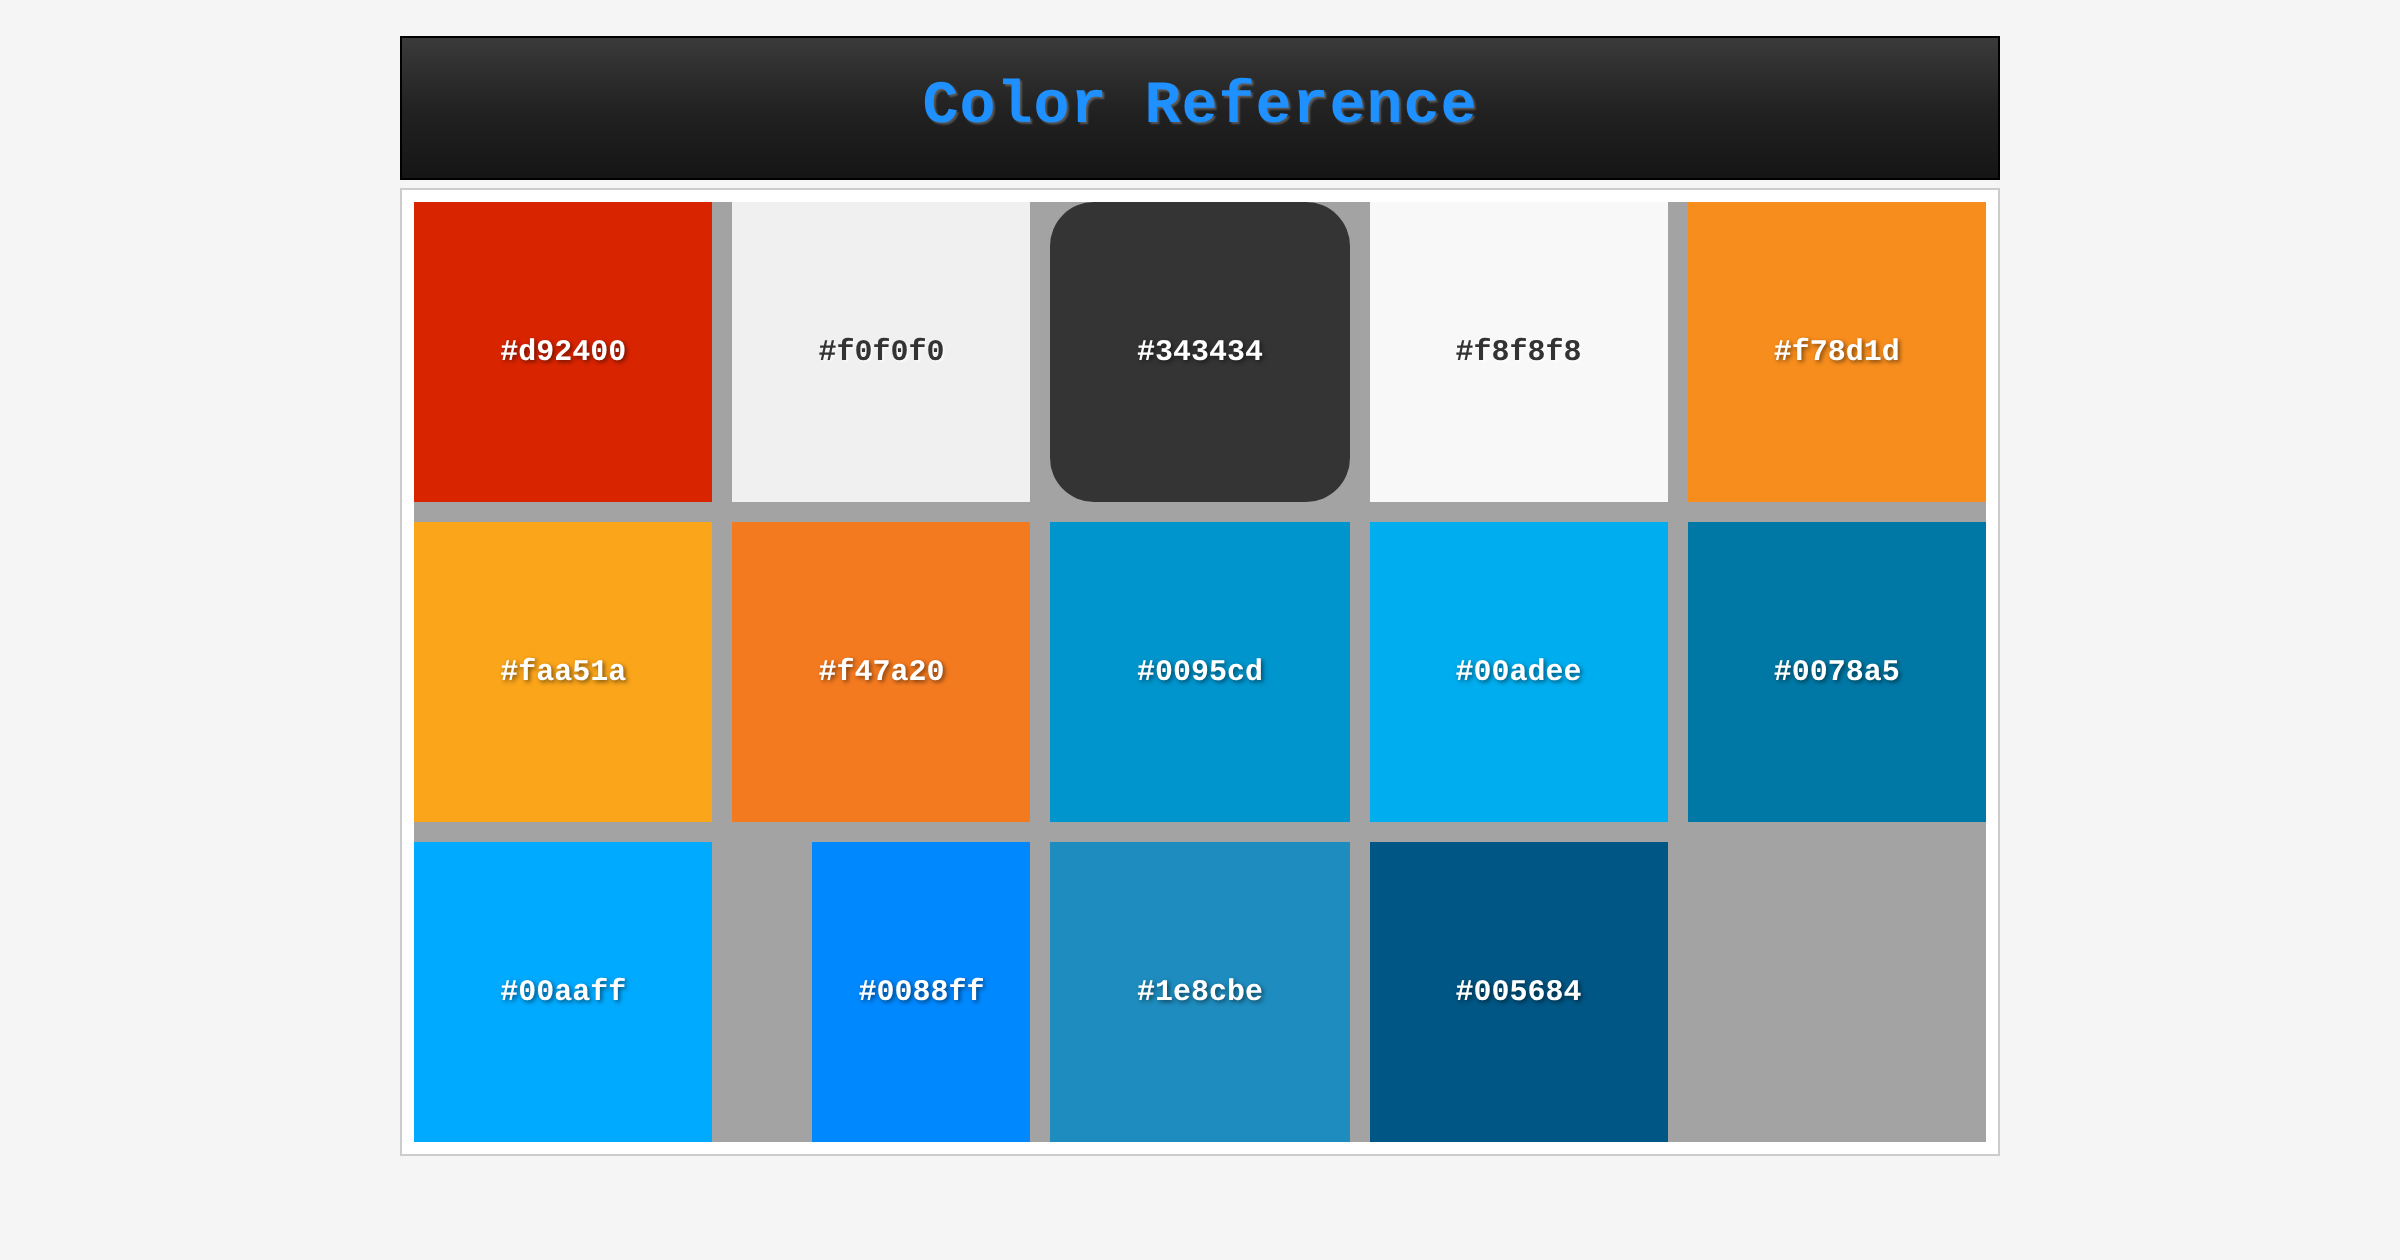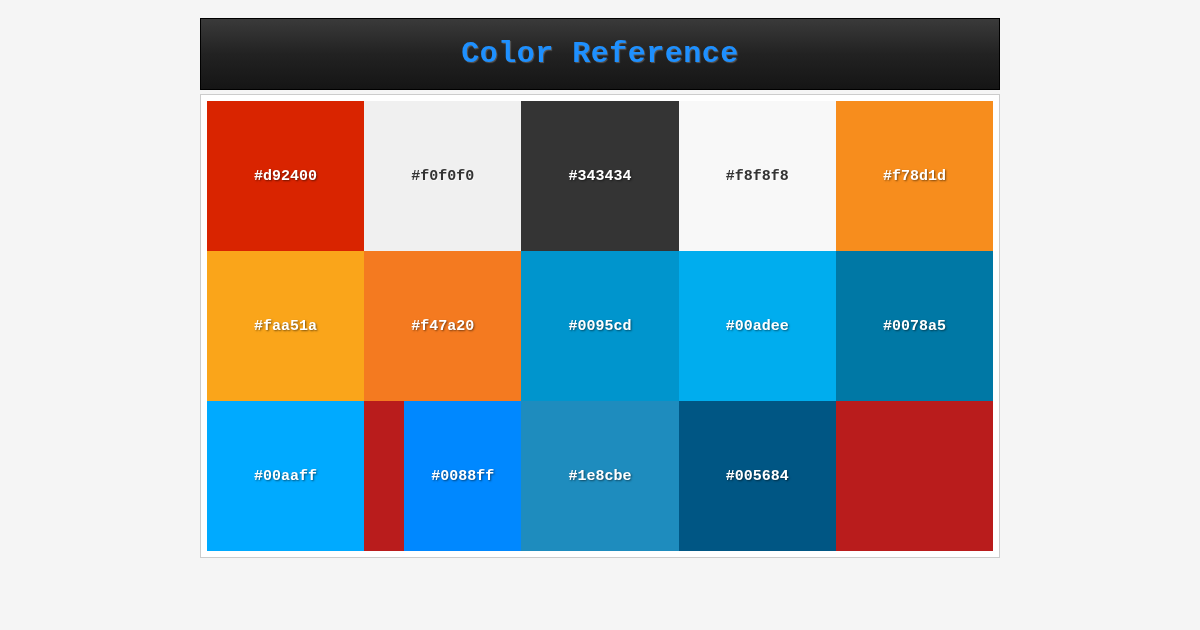--- a/index.html
+++ b/index.html
@@ -36,22 +36,22 @@
       letter-spacing: 0.5px;
     }
     .swatches-wrapper {
       background: #fff;
       border: 1px solid #ccc;
       padding: 6px;
     }
     .grid {
       display: grid;
       grid-template-columns: repeat(5, 1fr);
-      gap: 0;
-      background: #b91c1c;
+      gap: 10px;
+      background: #a3a3a3;
     }
     .swatch {
       height: 150px;
       display: flex;
       align-items: center;
       justify-content: center;
       font-weight: bold;
       font-size: 15px;
       font-family: "Consolas", "Monaco", "Courier New", monospace;
       text-shadow: 1px 1px 2px rgba(0,0,0,0.5);
@@ -65,21 +65,21 @@
     <h1>Color Reference</h1>
   </div>
   <div class="swatches-wrapper">
     <div class="grid" id="swatch-grid">
         <div class="swatch" style="background: rgb(217, 36, 0); color: rgb(255, 255, 255);">
           <span>#d92400</span>
         </div>
         <div class="swatch" style="background: rgb(240, 240, 240); color: rgb(51, 51, 51); text-shadow: rgba(255, 255, 255, 0.6) 1px 1px 1px;">
           <span>#f0f0f0</span>
         </div>
-        <div class="swatch" style="background: rgb(52, 52, 52); color: rgb(255, 255, 255);">
+        <div class="swatch" style="background: rgb(52, 52, 52); color: rgb(255, 255, 255); border-radius: 22px;">
           <span>#343434</span>
         </div>
         <div class="swatch" style="background: rgb(248, 248, 248); color: rgb(51, 51, 51); text-shadow: rgba(255, 255, 255, 0.6) 1px 1px 1px;">
           <span>#f8f8f8</span>
         </div>
         <div class="swatch" style="background: rgb(247, 141, 29); color: rgb(255, 255, 255);">
           <span>#f78d1d</span>
         </div>
         <div class="swatch" style="background: rgb(250, 165, 26); color: rgb(255, 255, 255);">
           <span>#faa51a</span>

